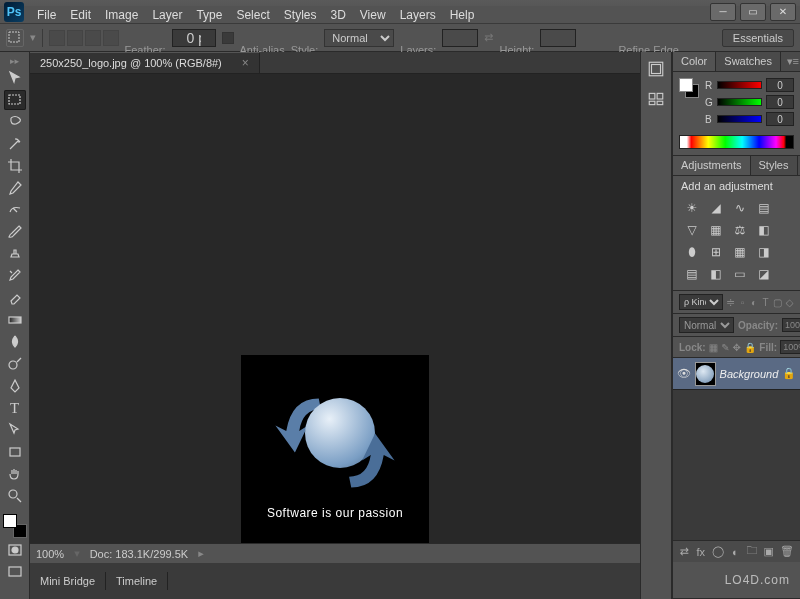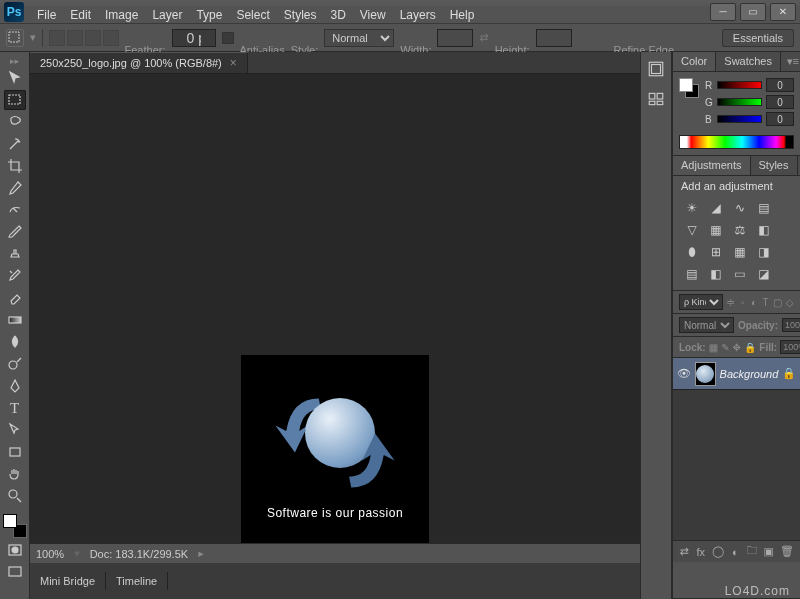--- a/index.html
+++ b/index.html
@@ -35,21 +35,21 @@
 .tool { width: 22px; height: 20px; display: flex; align-items: center; justify-content: center; color: #ccc; font-size: 13px; cursor: pointer; border-radius: 2px; }
 .tool.active { background: #2a2a2a; box-shadow: inset 0 0 0 1px #1a1a1a; }
 .tool svg { width: 16px; height: 16px; stroke: #ccc; fill: none; stroke-width: 1.2; }
 .color-swatch { margin-top: 6px; position: relative; width: 24px; height: 24px; }
 .swatch-fg { position: absolute; width: 14px; height: 14px; background: #fff; border: 1px solid #000; top: 0; left: 0; }
 .swatch-bg { position: absolute; width: 14px; height: 14px; background: #000; border: 1px solid #666; bottom: 0; right: 0; }
 
 
 .docarea { flex: 1; display: flex; flex-direction: column; background: #333; }
 .doctabs { height: 22px; background: #3a3a3a; display: flex; align-items: stretch; border-bottom: 1px solid #222; }
-.doctab { background: #333; padding: 4px 10px; display: flex; align-items: center; gap: 8px; font-size: 11px; color: #ddd; border-right: 1px solid #222; border-top: 1px solid #555; }
+.doctab { background: #333; padding: 4px 10px; display: flex; align-items: center; gap: 20px; font-size: 11px; color: #ddd; border-right: 1px solid #222; border-top: 1px solid #555; }
 .doctab .close { color: #888; cursor: pointer; font-size: 12px; }
 .canvas-wrap { flex: 1; background: #282828; display: flex; align-items: flex-end; justify-content: center; position: relative; }
 .canvas { width: 188px; height: 188px; background: #000; display: flex; flex-direction: column; align-items: center; justify-content: center; }
 .logo-img { width: 130px; height: 120px; position: relative; }
 .orb { position: absolute; left: 35px; top: 20px; width: 70px; height: 70px; border-radius: 50%; background: radial-gradient(circle at 35% 30%, #e8f0f8, #7a9ec4 70%, #4a6a8a); }
 .arrow1 { position: absolute; left: 5px; top: 15px; width: 55px; height: 65px; }
 .arrow2 { position: absolute; right: 5px; bottom: 5px; width: 55px; height: 65px; transform: rotate(180deg); }
 .caption { color: #fff; font-size: 12px; margin-top: 8px; font-family: 'Trebuchet MS', sans-serif; letter-spacing: 0.5px; }
 .statusbar { height: 20px; background: #535353; border-top: 1px solid #2a2a2a; display: flex; align-items: center; padding: 0 6px; gap: 10px; font-size: 11px; color: #ccc; }
 .btmtabs { height: 36px; background: #3a3a3a; display: flex; align-items: center; }
@@ -99,21 +99,21 @@
 .layer-row { display: flex; align-items: center; height: 32px; background: #5a6a84; border-bottom: 1px solid #222; padding: 0 4px; gap: 4px; }
 .eye { width: 16px; text-align: center; color: #ddd; }
 .layer-thumb { width: 26px; height: 24px; background: #000; border: 1px solid #999; display: flex; align-items: center; justify-content: center; }
 .layer-thumb-inner { width: 18px; height: 18px; background: radial-gradient(circle at 40% 35%, #dde8f2, #6a8aac); border-radius: 50%; }
 .layer-name { font-style: italic; font-size: 11px; color: #eee; flex: 1; }
 .layer-lock { color: #ddd; font-size: 11px; }
 .layers-empty { height: 150px; background: #3a3a3a; }
 .layers-footer { height: 22px; background: #4a4a4a; border-top: 1px solid #2a2a2a; display: flex; align-items: center; justify-content: flex-end; gap: 6px; padding: 0 6px; }
 .lf-btn { width: 16px; height: 16px; display: flex; align-items: center; justify-content: center; font-size: 11px; color: #aaa; }
 
-.watermark { position: absolute; bottom: 1px; right: 10px; color: rgba(255,255,255,0.6); font-size: 12px; font-family: Arial; letter-spacing: 1px; }
+.watermark { position: absolute; bottom: 12px; right: 10px; color: rgba(255,255,255,0.6); font-size: 12px; font-family: Arial; letter-spacing: 1px; }
 </style>
 </head>
 <body>
 
 <div class="titlebar">
   <div class="ps-logo">Ps</div>
   <div class="winbtns">
     <div class="winbtn">─</div>
     <div class="winbtn">▭</div>
     <div class="winbtn">✕</div>
@@ -146,21 +146,21 @@
     <div class="opt-mini"></div>
     <div class="opt-mini"></div>
     <div class="opt-mini"></div>
   </div>
   <span class="opt-label">Feather:</span>
   <input class="opt-input" value="0 px" style="">
   <div class="opt-chk"></div>
   <span class="opt-label">Anti-alias</span>
   <span class="opt-label">Style:</span>
   <select class="opt-select"><option>Normal</option></select>
-  <span class="opt-label">Width:</span>
+  <span class="opt-label">Layers:</span>
   <input class="opt-input" style="width: 36px; background: rgb(74, 74, 74);" disabled="">
   <span style="color:#777">⇄</span>
   <span class="opt-label">Height:</span>
   <input class="opt-input" style="width: 36px; background: rgb(74, 74, 74);" disabled="">
   <div style="width:30px"></div>
   <span class="opt-label" style="cursor:pointer">Refine Edge...</span>
   <button class="essentials-btn">Essentials</button>
 </div>
 
 <div class="main">

